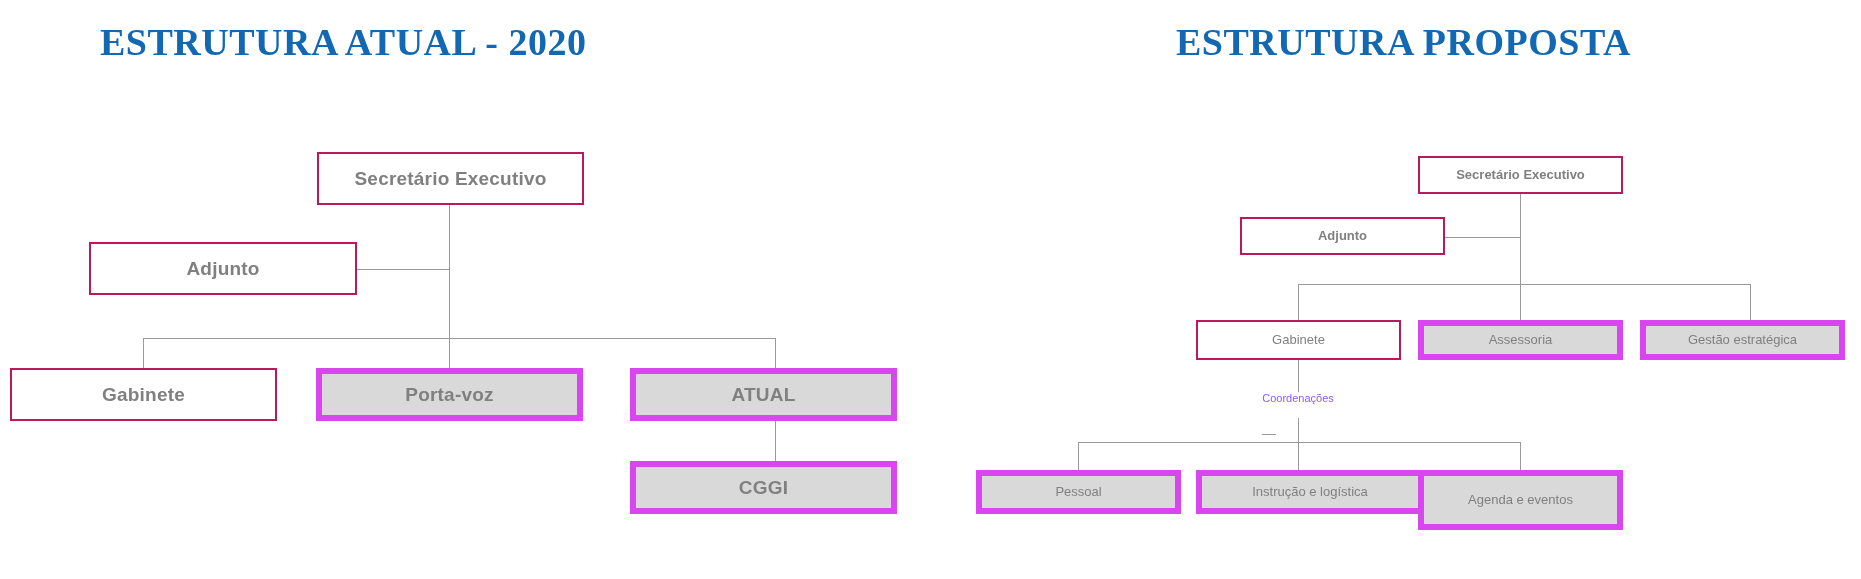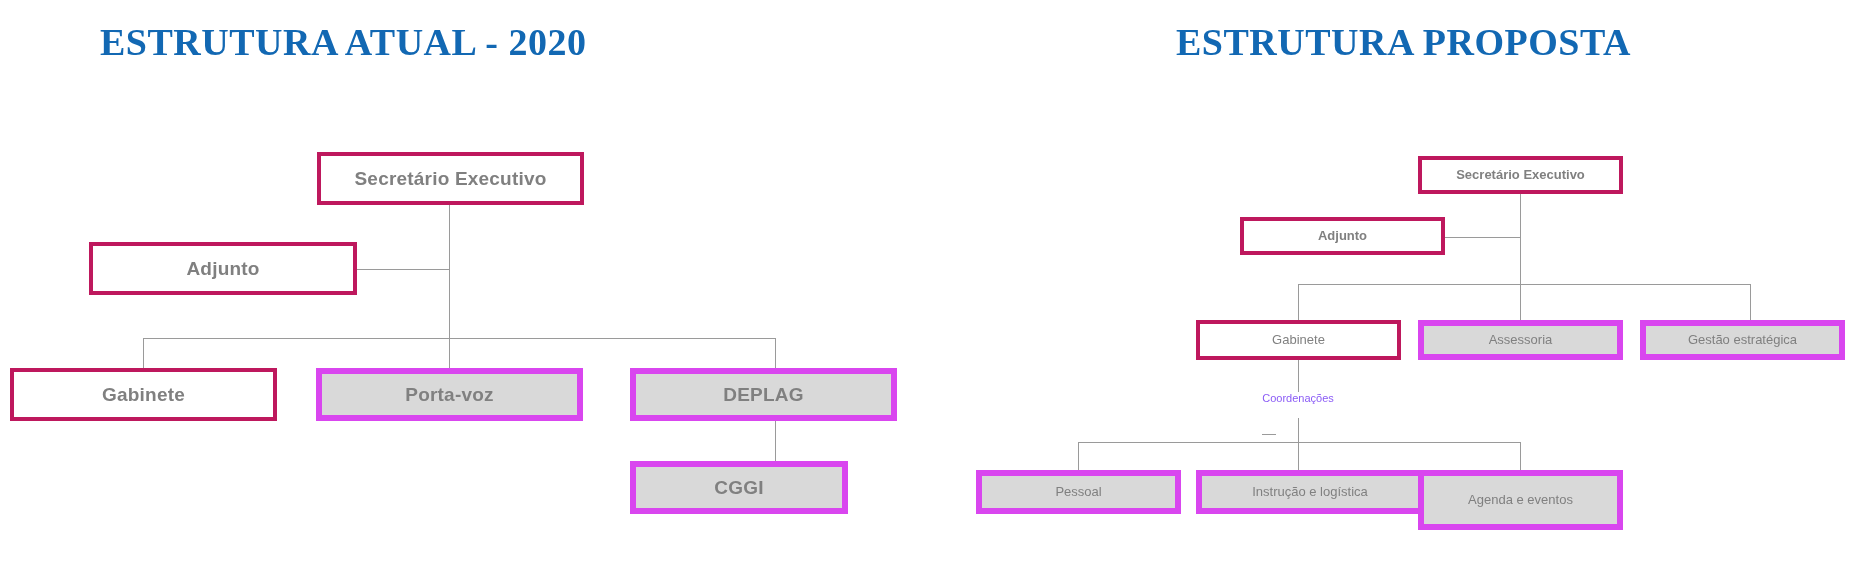--- a/index.html
+++ b/index.html
@@ -35,21 +35,21 @@
   
   .node {
     position: absolute;
     box-sizing: border-box;
     display: flex;
     align-items: center;
     justify-content: center;
     text-align: center;
     color: #808080;
     background: #ffffff;
-    border: 4px solid #be185d;
+    border: 2px solid #be185d;
     line-height: 1.15;
   }
   .node.filled {
     background: #D9D9D9;
     border: 6px solid #d946ef;
   }
   
   .left .node { font-size: 19px; font-weight: bold; letter-spacing: .2px; }
   
   .right .node { font-size: 13px; }
@@ -94,23 +94,23 @@
     <div class="ln v" style="left:775px; top:408px; height:53px;"></div>
 
     <div class="node" style="left:317px; top:152px; width:267px; height:53px;">Secretário Executivo</div>
 
     <div class="node" style="left:89px; top:242px; width:268px; height:53px;">Adjunto</div>
 
     <div class="node" style="left:10px; top:368px; width:267px; height:53px;">Gabinete</div>
 
     <div class="node filled" style="left:316px; top:368px; width:267px; height:53px;">Porta-voz</div>
 
-    <div class="node filled" style="left:630px; top:368px; width:267px; height:53px;">DEPLAG</div>
+    <div class="node filled" style="left:630px; top:368px; width:267px; height:53px;">ATUAL</div>
 
-    <div class="node filled" style="left:630px; top:461px; width:218px; height:53px;">CGGI</div>
+    <div class="node filled" style="left:630px; top:461px; width:267px; height:53px;">CGGI</div>
   </div>
 
   <div class="right">
 
     <div id="title-right" class="chart-title">ESTRUTURA PROPOSTA</div>
 
     <div class="ln v" style="left:1520px; top:194px; height:90px;"></div>
 
     <div class="ln h" style="left:1445px; top:237px; width:76px;"></div>
 

